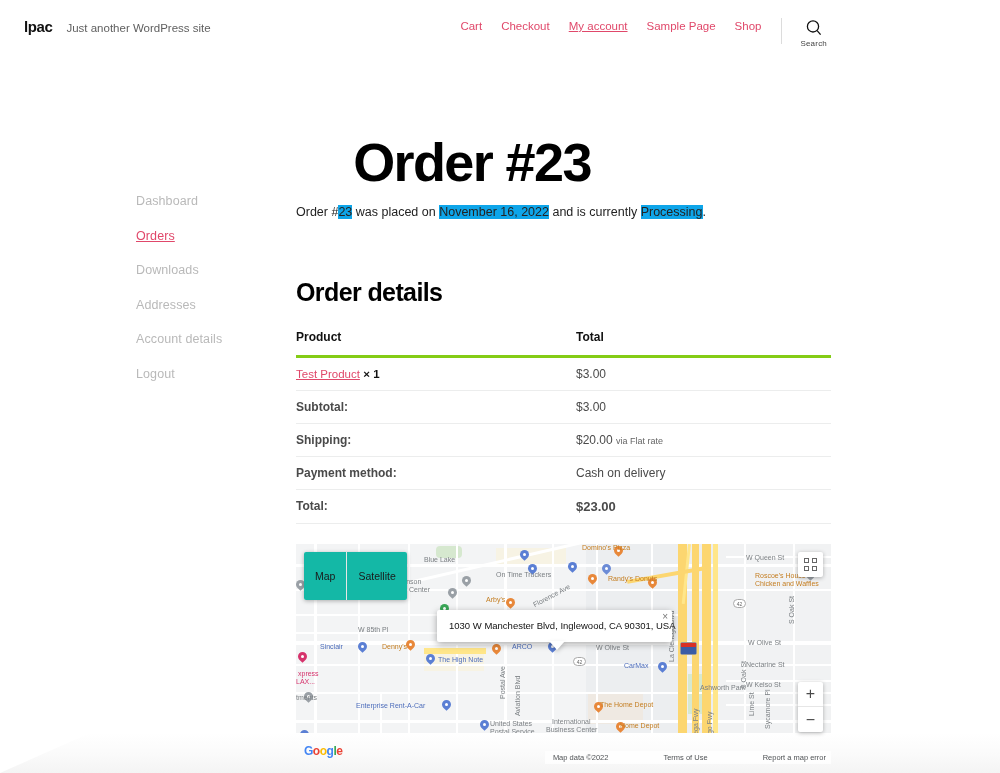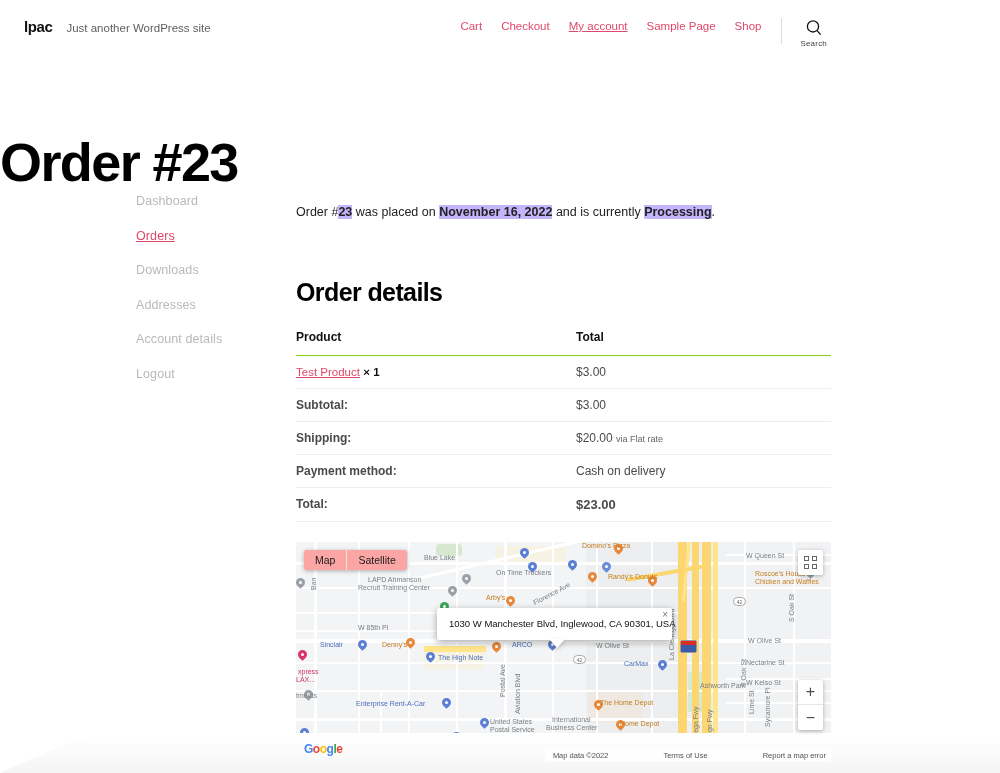--- a/index.html
+++ b/index.html
@@ -40,56 +40,56 @@
   .search-btn {
     display: flex; flex-direction: column; align-items: center; gap: 1px;
     cursor: pointer; padding-top: 0;
   }
   .search-btn svg { display: block; }
   .search-label { font-size: 8px; color: #444; letter-spacing: .2px; }
 
   
   .page-title {
     position: absolute; top: 95px; left: 0; width: 944px;
-    font-size: 54px; font-weight: bold;
+    text-align: center; font-size: 54px; font-weight: bold;
     letter-spacing: -1.6px; color: #000;
   }
 
   
   .account-wrap {
     position: absolute; top: 190px; left: 0; width: 1000px;
     display: flex;
   }
   .account-nav { width: 160px; margin-left: 136px; padding-top: 4px; flex: none; }
   .account-nav-item {
     font-size: 12.5px; color: #b9b9b9; margin-bottom: 20.5px; cursor: pointer;
     text-decoration: none; display: block; letter-spacing: .1px;
   }
   .account-nav-item.active {
     color: #e0486a; text-decoration: underline; font-weight: 400;
   }
 
   .account-content { width: 535px; margin-left: 0; flex: none; }
 
   .order-status-line { font-size: 12.5px; color: #222; line-height: 1.5; }
-  .hl { background: #c4b5fd; font-weight: bold; }
+  .hl { background: #0ea5e9; }
 
   .order-details-heading {
     font-size: 25px; font-weight: bold; letter-spacing: -0.6px;
     color: #000; margin: 57px 0 0 0;
   }
 
   
   .order-table {
     width: 535px; border-collapse: collapse; margin-top: 23px;
     font-size: 12px;
   }
   .order-table th {
     text-align: left; font-size: 12px; font-weight: bold; color: #111;
-    padding: 0 0 11px 0; border-bottom: 1px solid #84cc16;
+    padding: 0 0 11px 0; border-bottom: 3px solid #84cc16;
   }
   .order-table td {
     padding: 9px 0 9px 0; border-bottom: 1px solid #eceded;
     color: #4a4a4a; vertical-align: top;
   }
   .order-table td.col-label { width: 280px; }
   .order-table .thead-total, .order-table td.col-val { width: 255px; }
   .product-link {
     color: #e0486a; text-decoration: underline; font-size: 11.5px; cursor: pointer;
   }
@@ -136,22 +136,22 @@
     content: ""; position: absolute; left: 3px; top: 2.6px;
     width: 3px; height: 3px; border-radius: 50%; background: #fff;
   }
 
   .map-type-ctrl {
     position: absolute; top: 8px; left: 8px; display: flex;
     background: #fff; box-shadow: 0 1px 4px rgba(0,0,0,.3); border-radius: 2px;
     overflow: hidden; z-index: 6;
   }
   .map-type-btn {
-    font-size: 10.5px; color: #1a1a1a; padding: 4px 11px; cursor: pointer;
-    background: #fca5a5; border: none; font-family: "Liberation Sans", sans-serif;
+    font-size: 10.5px; color: #1a1a1a; padding: 18px 11px; cursor: pointer;
+    background: #14b8a6; border: none; font-family: "Liberation Sans", sans-serif;
   }
   .map-type-btn + .map-type-btn { border-left: 1px solid #e6e6e6; }
 
   .fullscreen-btn {
     position: absolute; top: 8px; right: 8px; width: 25px; height: 25px;
     background: #fff; box-shadow: 0 1px 4px rgba(0,0,0,.3); border-radius: 2px;
     cursor: pointer; z-index: 6;
   }
   .fullscreen-btn i {
     position: absolute; width: 5px; height: 5px; border: 1.6px solid #666;

